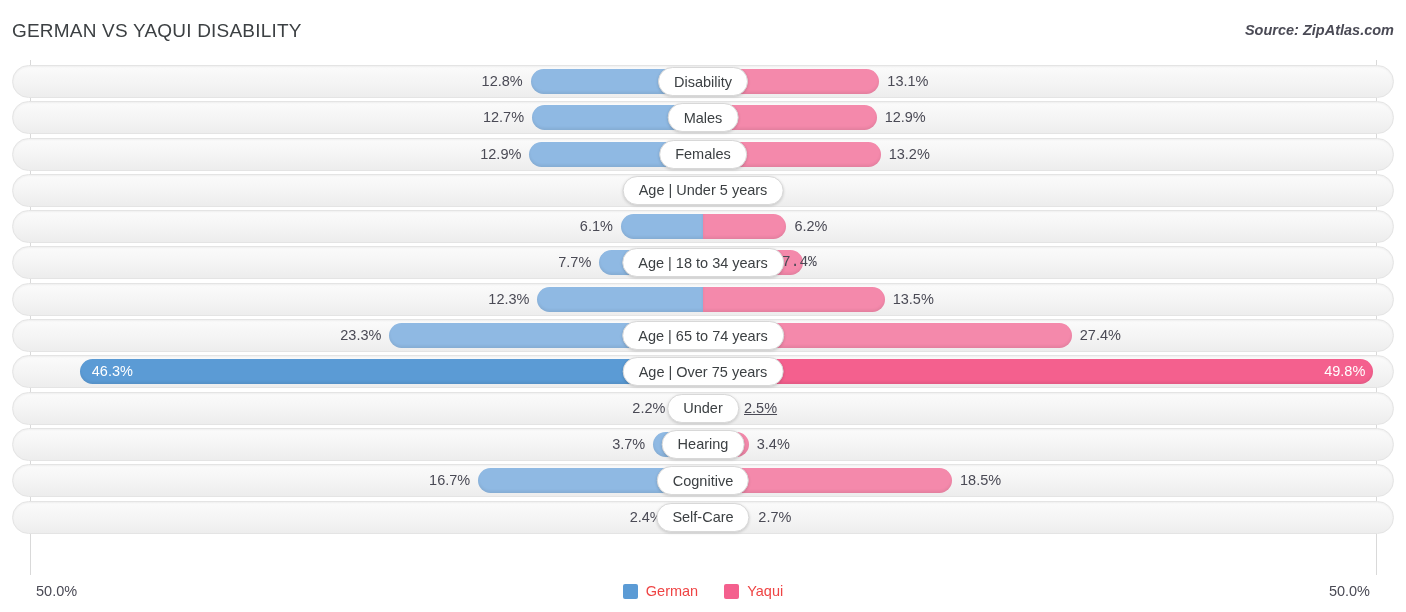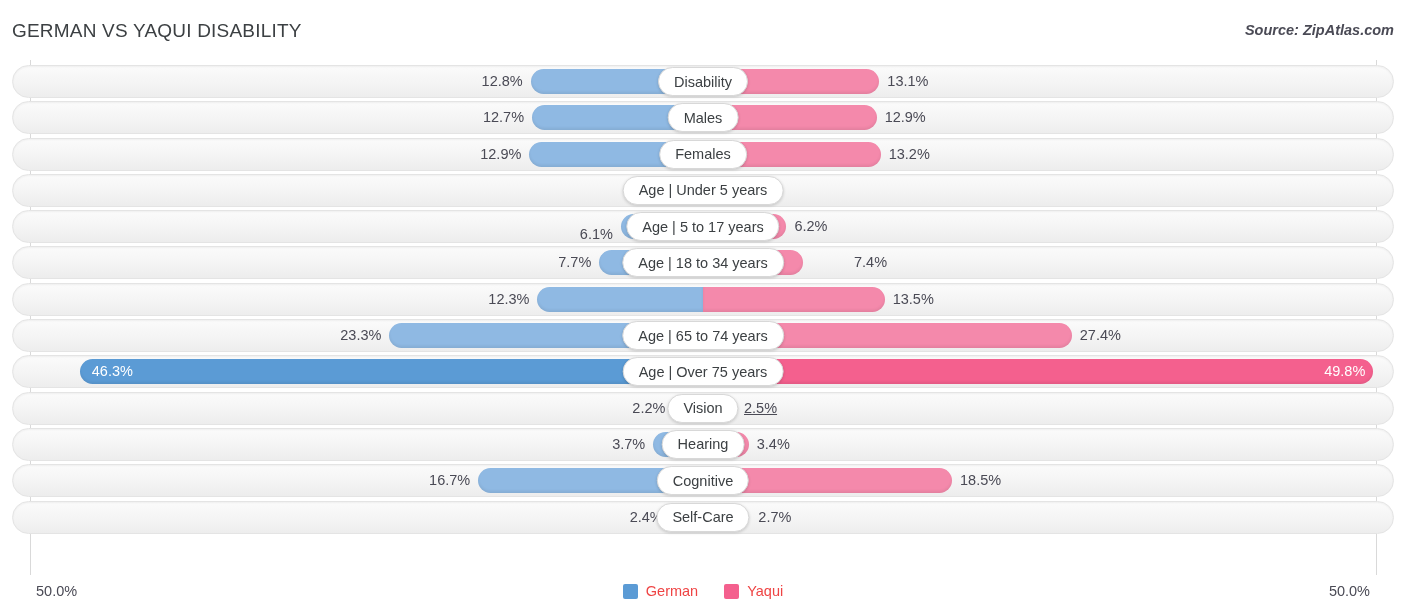--- a/index.html
+++ b/index.html
@@ -150,30 +150,29 @@
         <div class="bar left" style="left: 680.118px; width: 22.882px;"></div>
         <div class="bar right" style="left: 703px; width: 16.152px;"></div>
         <div class="valL" style="left: 622.118px; width: 50px;">1.7%</div>
         <div class="valR" style="left: 727.152px;">1.2%</div>
         <div class="pill">Age | Under 5 years</div>
       </div>
       <div class="row">
         <div class="track"></div>
         <div class="bar left" style="left: 620.894px; width: 82.106px;"></div>
         <div class="bar right" style="left: 703px; width: 83.452px;"></div>
-        <div class="valL" style="left: 562.894px; width: 50px; margin-top: 8px;">6.1%</div>
+        <div class="valL" style="left: 562.894px; width: 50px;">6.1%</div>
         <div class="valR" style="left: 794.452px;">6.2%</div>
-        <div class="pill">Age | 5 to 17 years</div>
       </div>
       <div class="row">
         <div class="track"></div>
         <div class="bar left" style="left: 599.358px; width: 103.642px;"></div>
         <div class="bar right" style="left: 703px; width: 99.604px;"></div>
         <div class="valL" style="left: 541.358px; width: 50px;">7.7%</div>
-        <div class="valR" style="left: 854px;">7.4%</div>
+        <div class="valR" style="left: 782px; font-family: Liberation Mono, monospace;">7.4%</div>
         <div class="pill">Age | 18 to 34 years</div>
       </div>
       <div class="row">
         <div class="track"></div>
         <div class="bar left" style="left: 537.442px; width: 165.558px;"></div>
         <div class="bar right" style="left: 703px; width: 181.71px;"></div>
         <div class="valL" style="left: 479.442px; width: 50px;">12.3%</div>
         <div class="valR" style="left: 892.71px;">13.5%</div>
       </div>
       <div class="row">
@@ -191,21 +190,21 @@
         <div class="valL inside" style="left: 91.802px;">46.3%</div>
         <div class="valR inside" style="left: 1315.31px; width: 50px; text-align: right;">49.8%</div>
         <div class="pill">Age | Over 75 years</div>
       </div>
       <div class="row">
         <div class="track"></div>
         <div class="bar left" style="left: 673.388px; width: 29.612px;"></div>
         <div class="bar right" style="left: 703px; width: 33.65px;"></div>
         <div class="valL" style="left: 615.388px; width: 50px;">2.2%</div>
         <div class="valR" style="left: 744px; text-decoration: underline;">2.5%</div>
-        <div class="pill">Vision</div>
+        <div class="pill">Under</div>
       </div>
       <div class="row">
         <div class="track"></div>
         <div class="bar left" style="left: 653.198px; width: 49.802px;"></div>
         <div class="bar right" style="left: 703px; width: 45.764px;"></div>
         <div class="valL" style="left: 595.198px; width: 50px;">3.7%</div>
         <div class="valR" style="left: 756.764px;">3.4%</div>
         <div class="pill">Hearing</div>
       </div>
       <div class="row">

